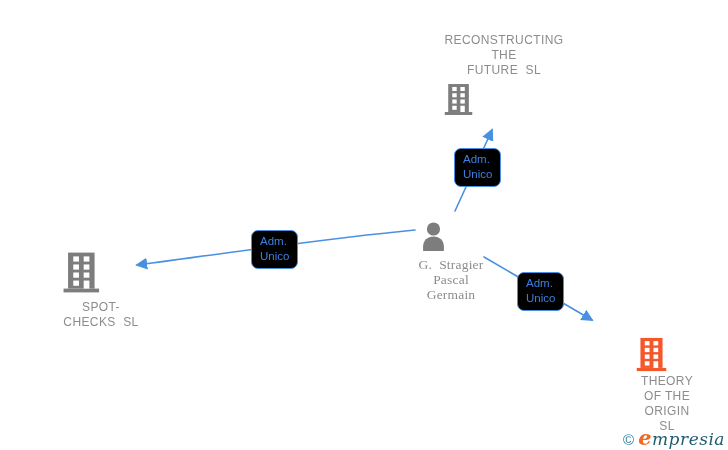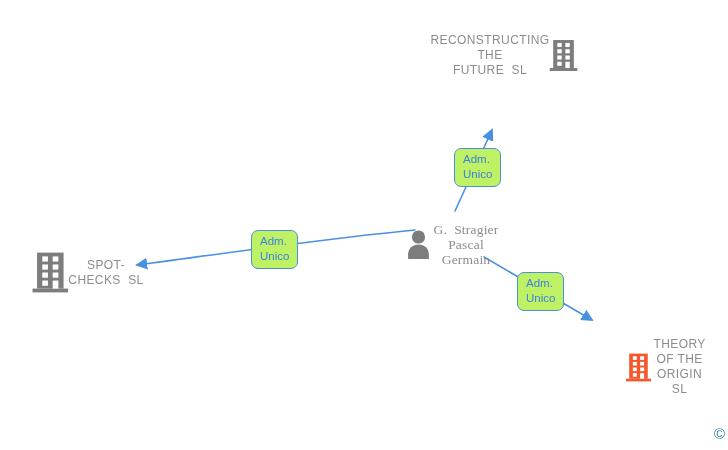--- a/index.html
+++ b/index.html
@@ -6,35 +6,35 @@
   .canvas{
     position:relative;
     width:728px;height:450px;
     background:#ffffff;
     overflow:hidden;
     font-family:"Liberation Sans", sans-serif;
   }
   .edges-svg{position:absolute;left:0;top:0;width:728px;height:450px;}
   .node{
     position:absolute;
-    display:flex;flex-direction:row;align-items:center;
+    display:flex;flex-direction:column;
     transform:translateX(-50%);
   }
   .node-label{
     color:#8c8c8c;
     font-size:12px;line-height:15px;
     letter-spacing:0.4px;
     text-align:center;
     white-space:pre-wrap;
   }
   .person-label{font-size:13.5px;letter-spacing:0.2px;font-family:Liberation Serif, serif;}
   .gap6{height:6px;} .gap7{height:7px;} .gap2{height:2px;}
   .edge-label{
     position:absolute;
-    background:#bef264;
+    background:#000000;
     border:1.5px solid #4a90e2;
     border-radius:7px;
     color:#3e7fe1;
     font-size:11.5px;line-height:15px;
     padding:3px 8px 4px 8px;
     white-space:pre-wrap;
     box-sizing:border-box;
   }
   .watermark{
     position:absolute;right:3px;top:425px;
@@ -83,21 +83,21 @@
     <svg width="30" height="29" viewBox="0 0 30 29">
       <circle cx="15" cy="7" r="6.6" fill="#7d7d7d"></circle>
       <path d="M15 14.6 C8.8 14.6 4.6 18.8 4.6 24.6 L4.6 29 L25.4 29 L25.4 24.6 C25.4 18.8 21.2 14.6 15 14.6 Z" fill="#7d7d7d"></path>
     </svg>
     <div class="gap6"></div>
     <div class="node-label person-label">G.  Stragier
 Pascal
 Germain</div>
   </div>
 
-  <div class="node" style="left:88px;top:252px;">
+  <div class="node" style="left:101px;top:252px;">
     <svg width="36" height="41" viewBox="0 0 38 42">
       <rect x="5" y="0" width="28" height="38" fill="#7d7d7d"></rect>
       <rect x="0" y="38" width="38" height="4" fill="#7d7d7d"></rect>
       <rect x="10.5" y="4" width="6" height="5.5" fill="#fff"></rect>
       <rect x="21.5" y="4" width="6" height="5.5" fill="#fff"></rect>
       <rect x="10.5" y="12.5" width="6" height="5.5" fill="#fff"></rect>
       <rect x="21.5" y="12.5" width="6" height="5.5" fill="#fff"></rect>
       <rect x="10.5" y="21" width="6" height="5.5" fill="#fff"></rect>
       <rect x="21.5" y="21" width="6" height="5.5" fill="#fff"></rect>
       <rect x="10.5" y="29.5" width="6" height="5.5" fill="#fff"></rect>
@@ -129,15 +129,16 @@
 
   <div class="edge-label" style="left:454px;top:148px;">Adm.
 Unico</div>
   <div class="edge-label" style="left:251px;top:230px;">Adm.
 Unico</div>
   <div class="edge-label" style="left:517px;top:272px;">Adm.
 Unico</div>
 
   <div class="watermark">
     <span class="wm-copy">©</span>
+    <span class="wm-brand"><span class="wm-initial">e</span><span>mpresia</span></span>
   </div>
 
 </div>
 
 </body></html>

